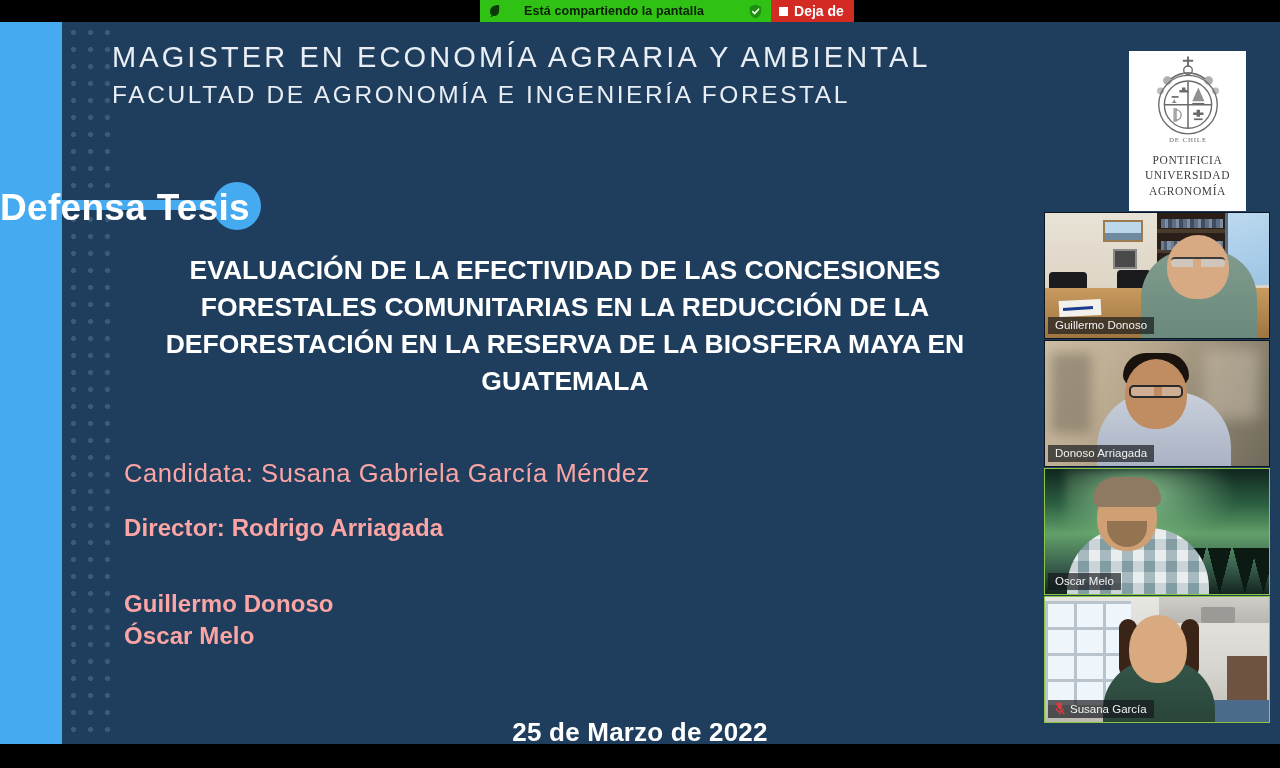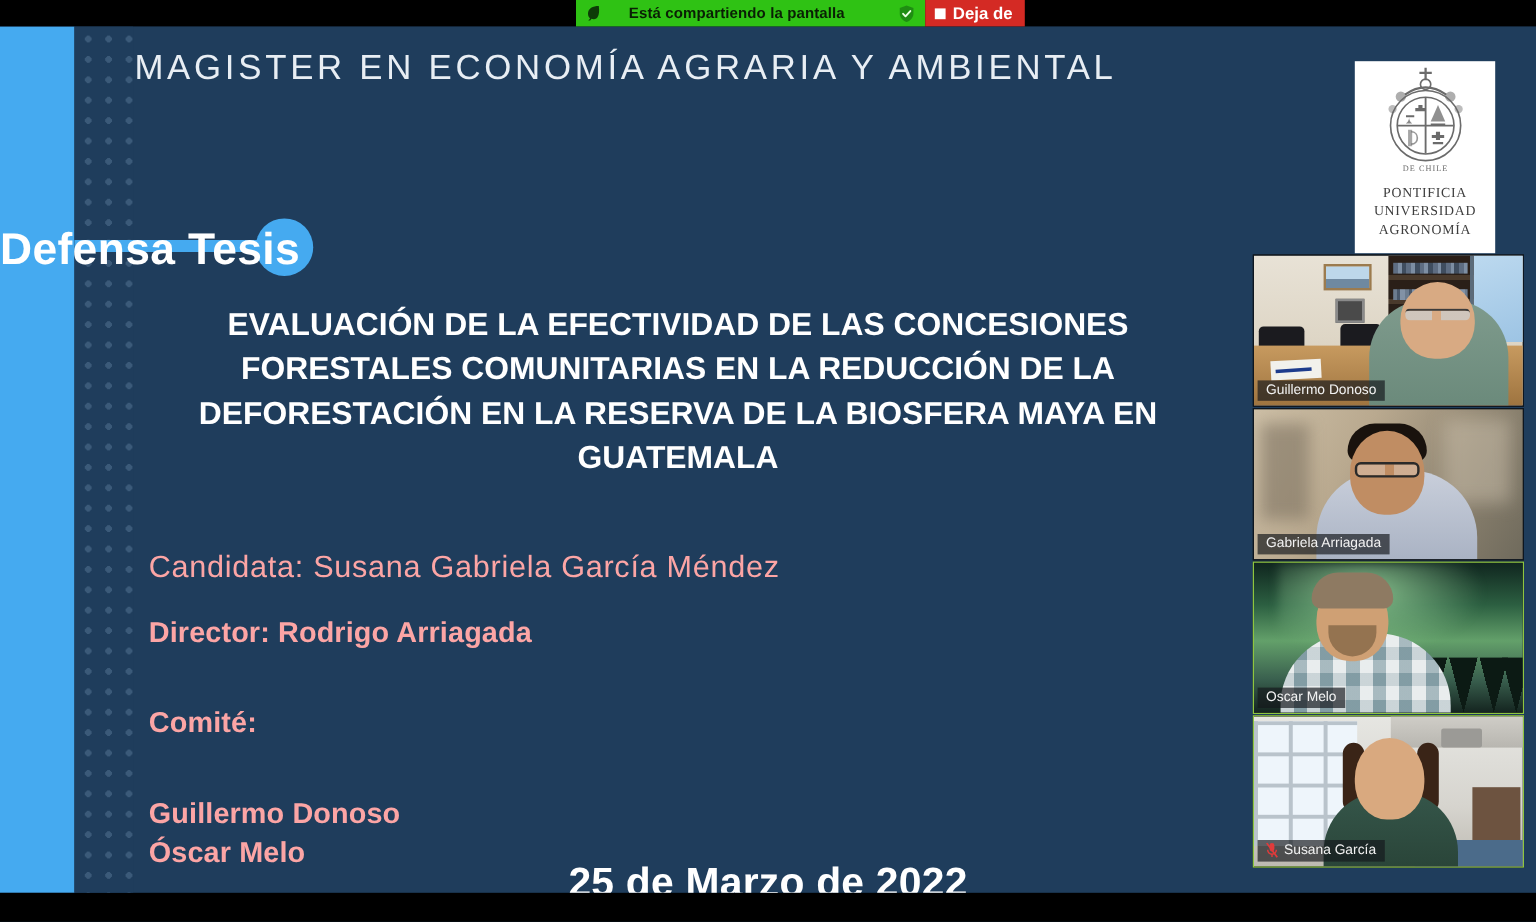--- a/index.html
+++ b/index.html
@@ -120,21 +120,21 @@
   }
   .member {
     font-size:24px; font-weight:bold; letter-spacing:.1px;
     line-height:1.32; white-space:nowrap;
   }
   .members { margin-top:46px; }
 
   .date {
     position:absolute; left:0; right:0; top:695px;
     text-align:center; color:#ffffff;
-    font-size:34px; font-weight:bold; letter-spacing:.2px;
+    font-size:26px; font-weight:bold; letter-spacing:.2px;
   }
 
   
   .tiles {
     position:absolute; left:1044px; top:212px;
     width:226px; z-index:40;
   }
   .tile {
     position:relative; width:226px; height:127px;
     margin-bottom:1px; overflow:hidden; background:#222;
@@ -278,20 +278,21 @@
 
   <div class="slide">
 
     <div class="left-bar"></div>
     <div class="dot-col"></div>
     <div class="lolli-line"></div>
     <div class="lolli-dot"></div>
 
     <div class="header">
       <div class="hdr-line1">MAGISTER EN ECONOMÍA AGRARIA Y AMBIENTAL</div>
+      <div class="hdr-line2">FACULTAD DE AGRONOMÍA E INGENIERÍA FORESTAL</div>
     </div>
 
     <div class="logo-box">
       <span class="logo-crest">
         <svg viewBox="0 0 100 108" width="86" height="93" aria-hidden="true">
           <g fill="none" stroke="#6b6b6b" stroke-width="1.6">
             <path d="M50 4v12M44 9h12" stroke-width="2.2"></path>
             <circle cx="50" cy="20" r="5"></circle>
             <path d="M30 30q20-14 40 0" stroke-width="2"></path>
             <circle cx="50" cy="60" r="34"></circle>
@@ -326,21 +327,20 @@
         <div>AGRONOMÍA</div>
       </div>
     </div>
 
     <div class="defensa">Defensa Tesis</div>
     <div class="thesis-title">EVALUACIÓN DE LA EFECTIVIDAD DE LAS CONCESIONES FORESTALES COMUNITARIAS EN LA REDUCCIÓN DE LA DEFORESTACIÓN EN LA RESERVA DE LA BIOSFERA MAYA EN GUATEMALA</div>
 
     <div class="people">
       <div class="candidate">Candidata: Susana Gabriela García Méndez</div>
       <div class="director">Director: Rodrigo Arriagada</div>
-      <div class="comite-label">Comité:</div>
       <div class="members">
         <div class="member">Guillermo Donoso</div>
         <div class="member">Óscar Melo</div>
       </div>
     </div>
 
     <div class="date">25 de Marzo de 2022</div>
   </div>
 
   <div class="tiles">
@@ -372,21 +372,21 @@
       <div class="scene">
         <div class="s2-bg"></div>
           <div class="s2-blur1"></div>
           <div class="s2-blur2"></div>
         <div class="s2-person"></div>
           <div class="s2-hair"></div>
           <div class="s2-head"></div>
         <div class="s2-glass"></div>
       </div>
       <div class="tile-name">
-        <span>Gabriela Arriagada</span>
+        <span>Donoso Arriagada</span>
       </div>
     </div>
 
     <div class="tile active">
       <div class="scene">
         <div class="s3-bg"></div>
           <div class="s3-aur"></div>
           <div class="s3-trees"></div>
         <div class="s3-person"></div>
           <div class="s3-head"></div>

